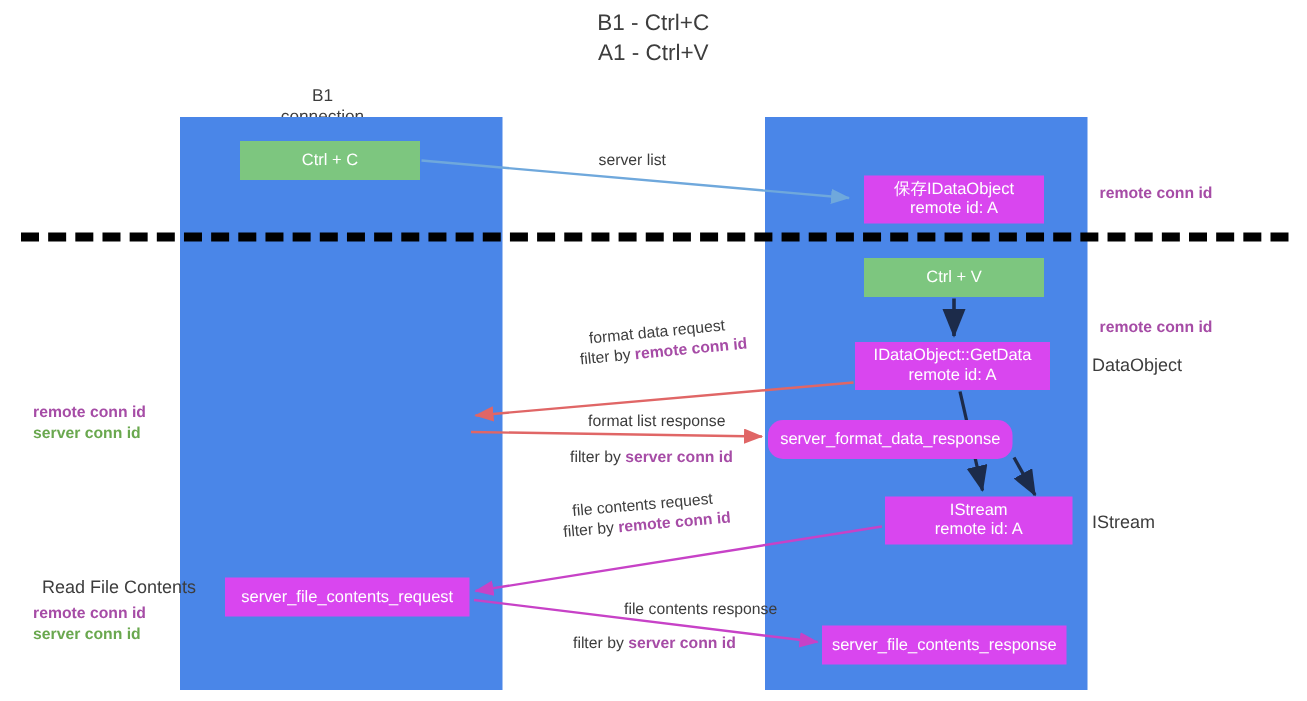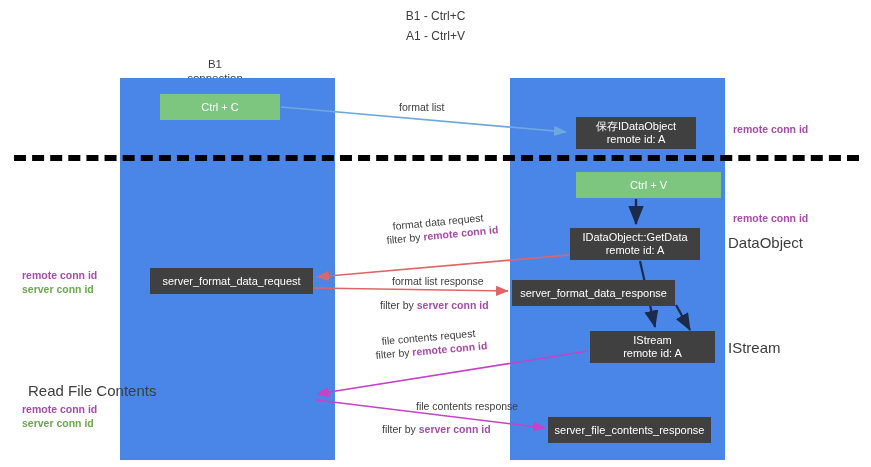--- a/index.html
+++ b/index.html
@@ -11,21 +11,21 @@
     overflow:hidden;
     color:#3c3c3c;
   }
   .canvas{position:absolute;left:0;top:0;width:871px;height:467px;}
   .abs{position:absolute;}
 
   
   .title{
     left:0;top:6px;width:871px;
     text-align:center;
-    font-size:12px;line-height:20px;
+    font-size:15px;line-height:20px;
     color:#3d3d3d;
     white-space:pre;
   }
 
   
   .colhead{
     font-size:11.5px;line-height:14px;
     text-align:center;color:#3d3d3d;
     white-space:pre;
     margin-top:11px;
@@ -50,40 +50,40 @@
     display:flex;flex-direction:column;
     align-items:center;justify-content:center;
     text-align:center;
     font-size:11px;line-height:13px;
     color:#ffffff;
     white-space:pre;
     padding:13px 4px;
   }
   .node.green{background:#7dc67f;}
   .node.orange{background:#fbb košik;}
-  .node.orange{background:#404040;}
+  .node.orange{background:#d946ef;}
 
   #node-ctrl-c{left:160px;top:94px;width:120px;height:26px;}
   #node-idataobject{left:576px;top:117px;width:120px;height:32px;}
-  #node-ctrl-v{left:576px;top:172px;width:145px;height:26px;}
+  #node-ctrl-v{left:576px;top:172px;width:120px;height:26px;}
   #node-getdata{left:570px;top:228px;width:130px;height:32px;}
   #node-fmt-req{left:150px;top:268px;width:163px;height:25px;}
-  #node-fmt-res{left:512px;top:280px;width:163px;height:25px;}
+  #node-fmt-res{left:512px;top:280px;width:163px;height:25px;border-radius:10px;}
   #node-istream{left:590px;top:331px;width:125px;height:32px;}
   #node-file-req{left:150px;top:385px;width:163px;height:25px;}
   #node-file-res{left:548px;top:417px;width:163px;height:25px;text-align:right;}
 
   
   .side{
     font-size:10.5px;line-height:14px;
     white-space:pre;font-weight:bold;
   }
   .purple{color:#a64ca6;}
   .green-t{color:#6aa84f;}
-  .plain{color:#3d3d3d;font-weight:normal;font-size:15px;}
+  .plain{color:#3d3d3d;font-weight:normal;font-size:12px;}
 
   #lbl-remote-1{left:733px;top:122px;}
   #lbl-remote-2{left:733px;top:211px;}
   #lbl-dataobject{left:728px;top:236px;}
   #lbl-istream{left:728px;top:341px;}
   #lbl-write-file{left:728px;top:424px;margin-top:43px;}
   #lbl-left-mid{left:22px;top:268px;}
   #lbl-read-file{left:28px;top:384px;}
   #lbl-left-bottom{left:22px;top:402px;}
 
@@ -154,27 +154,27 @@
   </svg>
 
   <div class="abs" id="divider"></div>
 
   <div class="abs node green" id="node-ctrl-c">Ctrl + C</div>
   <div class="abs node orange" id="node-idataobject">保存IDataObject
 remote id: A</div>
   <div class="abs node green" id="node-ctrl-v">Ctrl + V</div>
   <div class="abs node orange" id="node-getdata">IDataObject::GetData
 remote id: A</div>
-  <div class="abs node orange" id="node-fmt-req">server_format_data_request</div>
   <div class="abs node orange" id="node-fmt-res">server_format_data_response</div>
   <div class="abs node orange" id="node-istream">IStream
 remote id: A</div>
+  <div class="abs node orange" id="node-file-req">server_file_contents_request</div>
   <div class="abs node orange" id="node-file-res">server_file_contents_response</div>
 
-  <div class="abs edgelbl" id="e-format-list">format list</div>
+  <div class="abs edgelbl" id="e-format-list">server list</div>
 
   <div class="abs edgelbl" id="e-fdr-1">format data request</div>
   <div class="abs edgelbl" id="e-fdr-2"><span>filter by </span><span class="k">remote conn id</span></div>
 
   <div class="abs edgelbl" id="e-fdres-1">format list response</div>
   <div class="abs edgelbl" id="e-fdres-2"><span>filter by </span><span class="k">server conn id</span></div>
 
   <div class="abs edgelbl" id="e-fcr-1">file contents request</div>
   <div class="abs edgelbl" id="e-fcr-2"><span>filter by </span><span class="k">remote conn id</span></div>
 

